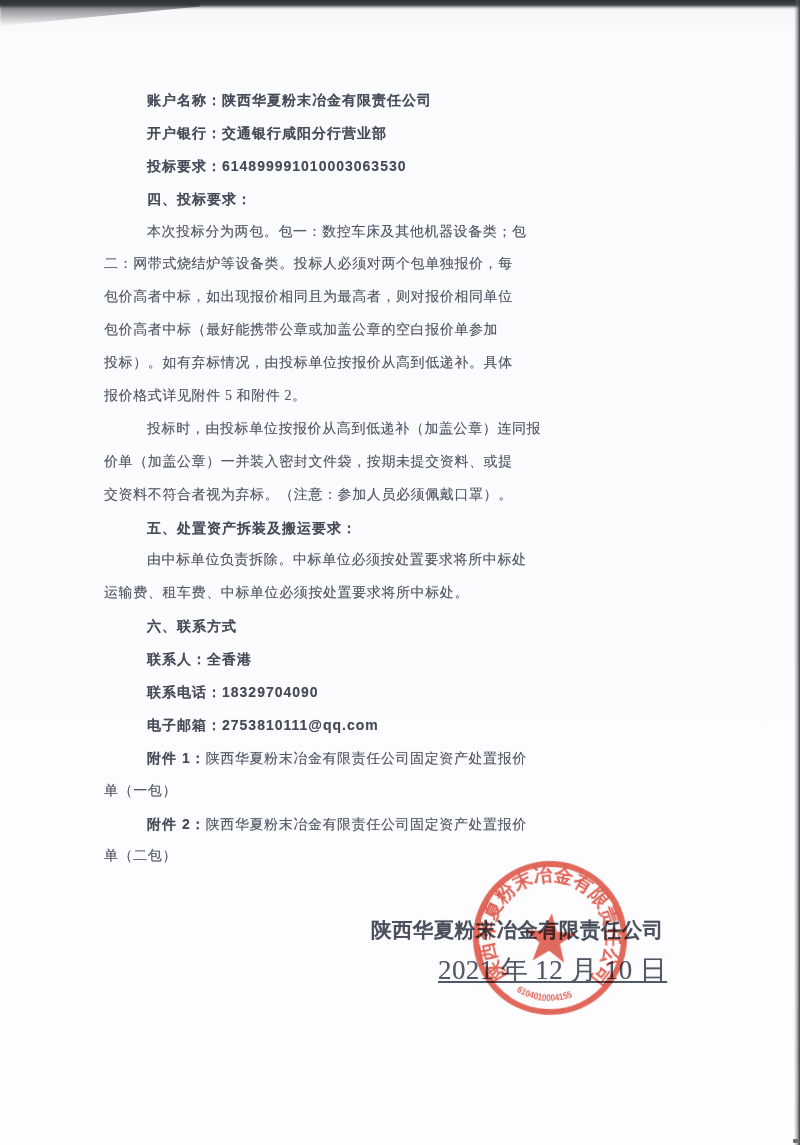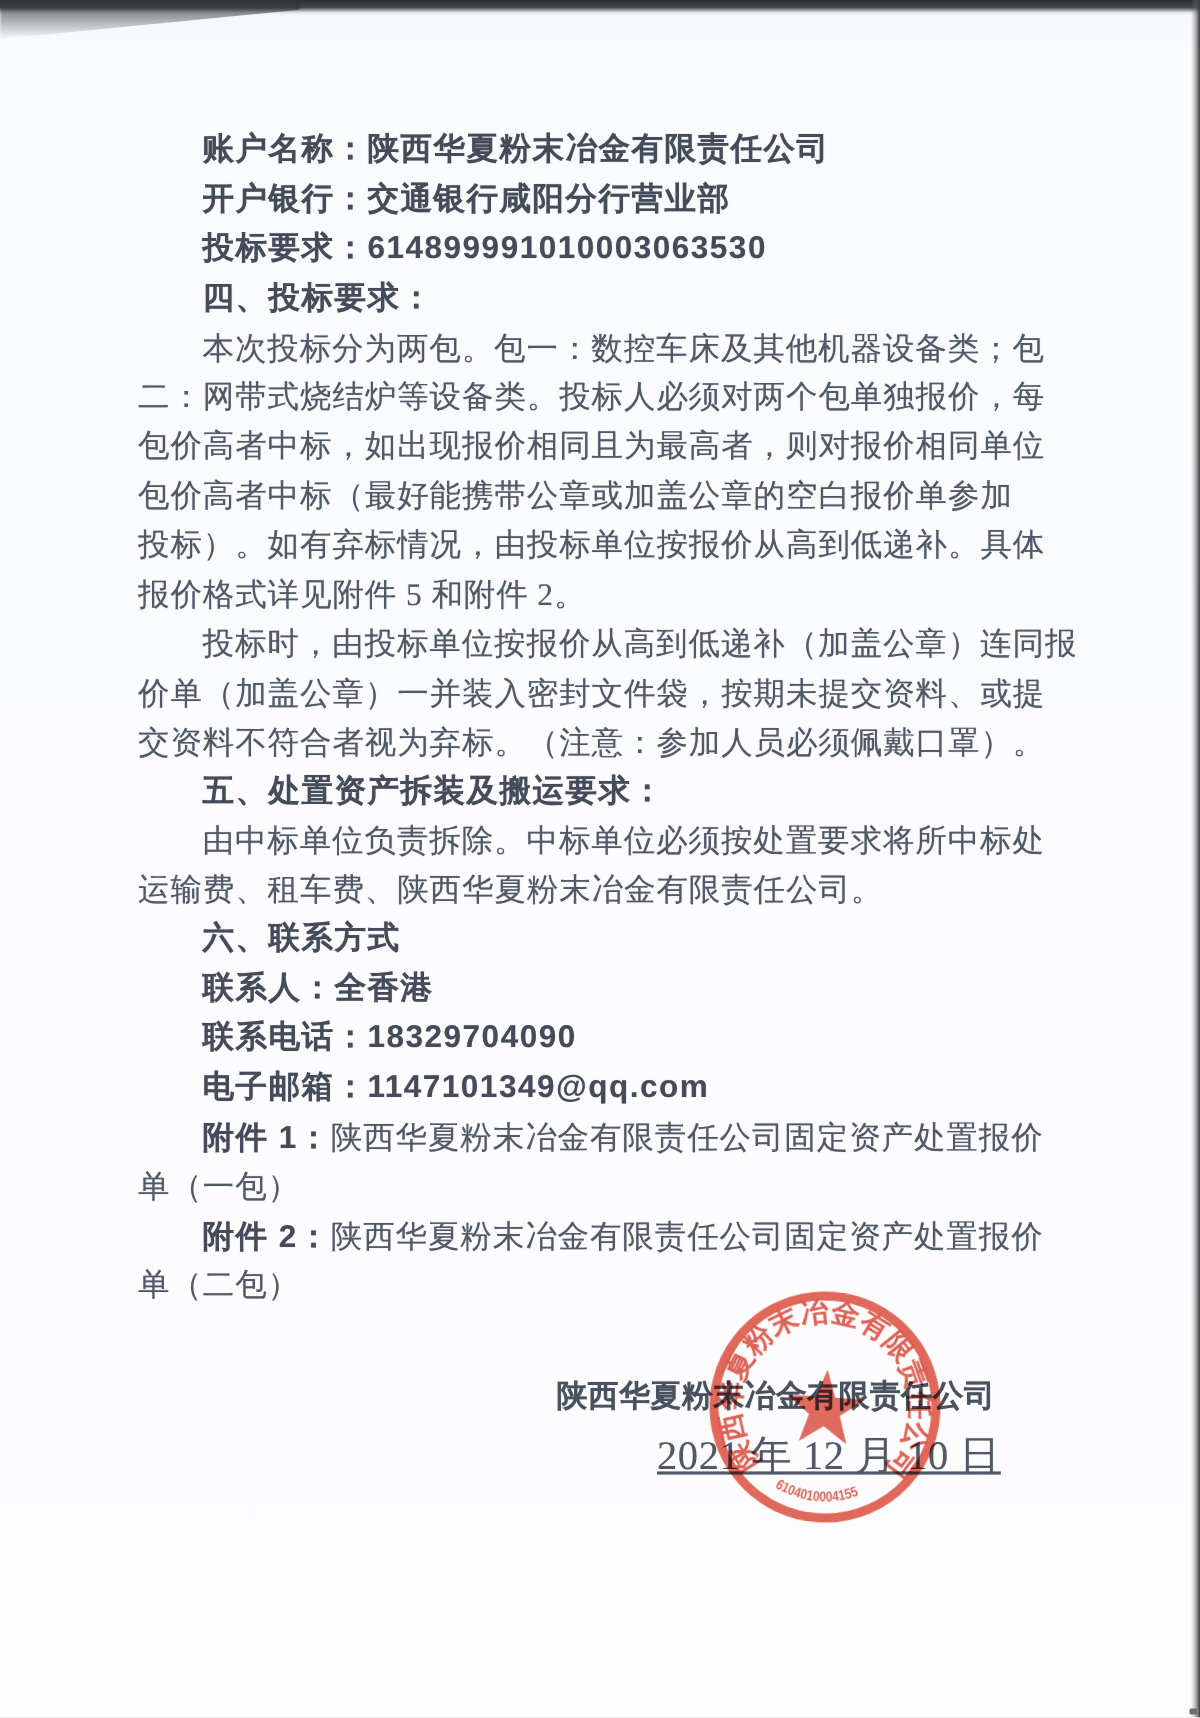--- a/index.html
+++ b/index.html
@@ -23,22 +23,22 @@
   .scan-right {
     position:absolute; top:0; right:0; width:6px; height:100%;
     background:linear-gradient(90deg, rgba(120,125,130,0) 0%, rgba(95,101,107,0.45) 50%, #3a3e42 100%);
   }
   .scan-bottom-speck {
     position:absolute; right:2px; bottom:2px; width:5px; height:4px;
     background:#6a6e72; border-radius:1px;
   }
   
   .doc-body {
-    position:absolute; left:92px; top:84px; width:616px;
-    color:#515866; font-size:21px; letter-spacing:0.6px;
+    position:absolute; left:104px; top:84px; width:616px;
+    color:#515866; font-size:14px; letter-spacing:0.6px;
     text-shadow:0 0 0.7px rgba(81,88,102,0.45);
   }
   .line { line-height:32.9px; height:32.9px; white-space:nowrap; }
   .line.indent { text-indent:43px; }
   .line.bold, .line .b {
     color:#454b58; font-weight:700;
     font-family:"Liberation Sans", sans-serif;
     letter-spacing:1px;
   }
   .signature {
@@ -78,25 +78,25 @@
       <div class="line">二：网带式烧结炉等设备类。投标人必须对两个包单独报价，每</div>
       <div class="line">包价高者中标，如出现报价相同且为最高者，则对报价相同单位</div>
       <div class="line">包价高者中标（最好能携带公章或加盖公章的空白报价单参加</div>
       <div class="line">投标）。如有弃标情况，由投标单位按报价从高到低递补。具体</div>
       <div class="line">报价格式详见附件 5 和附件 2。</div>
       <div class="line indent">投标时，由投标单位按报价从高到低递补（加盖公章）连同报</div>
       <div class="line">价单（加盖公章）一并装入密封文件袋，按期未提交资料、或提</div>
       <div class="line">交资料不符合者视为弃标。（注意：参加人员必须佩戴口罩）。</div>
       <div class="line indent bold">五、处置资产拆装及搬运要求：</div>
       <div class="line indent">由中标单位负责拆除。中标单位必须按处置要求将所中标处</div>
-      <div class="line">运输费、租车费、陕西华夏粉末冶金有限责任公司。</div>
+      <div class="line">运输费、租车费、中标单位必须按处置要求将所中标处。</div>
       <div class="line indent bold">六、联系方式</div>
       <div class="line indent bold">联系人：全香港</div>
       <div class="line indent bold">联系电话：18329704090</div>
-      <div class="line indent bold">电子邮箱：1147101349@qq.com</div>
+      <div class="line indent bold">电子邮箱：2753810111@qq.com</div>
       <div class="line indent"><span class="b">附件 1：</span><span>陕西华夏粉末冶金有限责任公司固定资产处置报价</span></div>
       <div class="line">单（一包）</div>
       <div class="line indent"><span class="b">附件 2：</span><span>陕西华夏粉末冶金有限责任公司固定资产处置报价</span></div>
       <div class="line">单（二包）</div>
     </div>
 
   <div class="signature">陕西华夏粉末冶金有限责任公司</div>
   <div class="sig-date">2021 年 12 月 10 日</div>
 
   <svg class="seal" viewBox="0 0 164 164">

